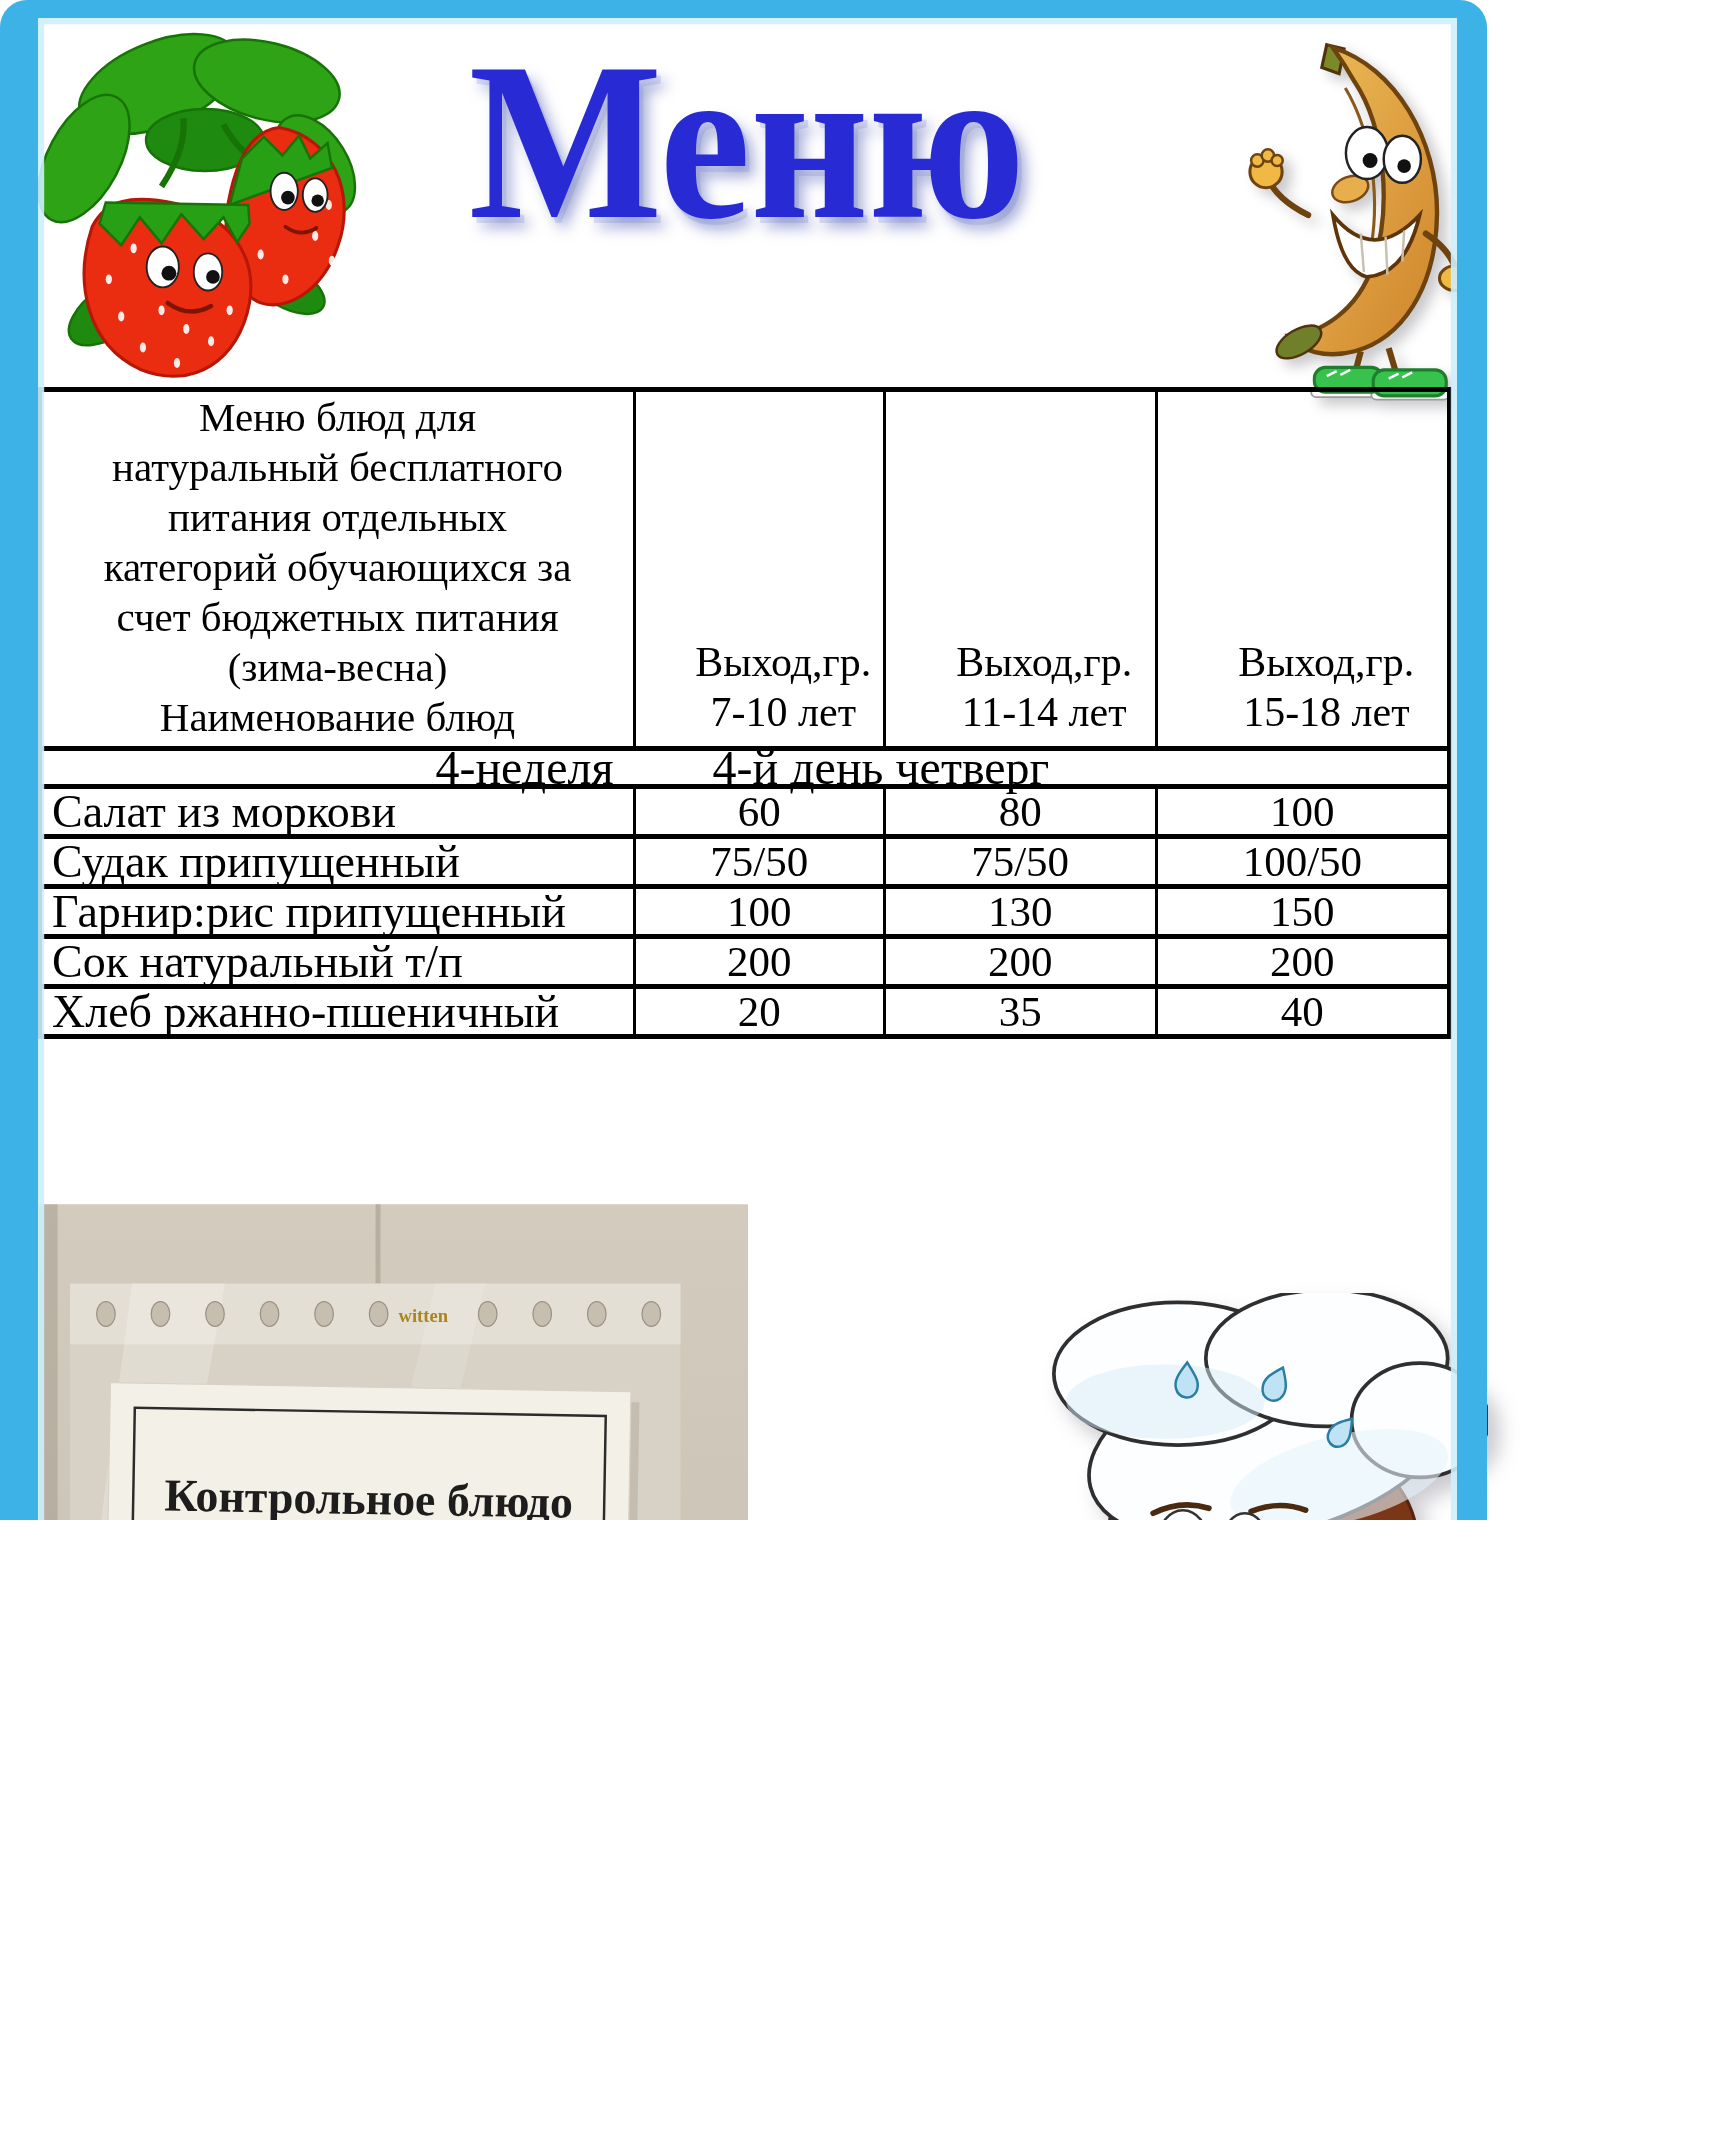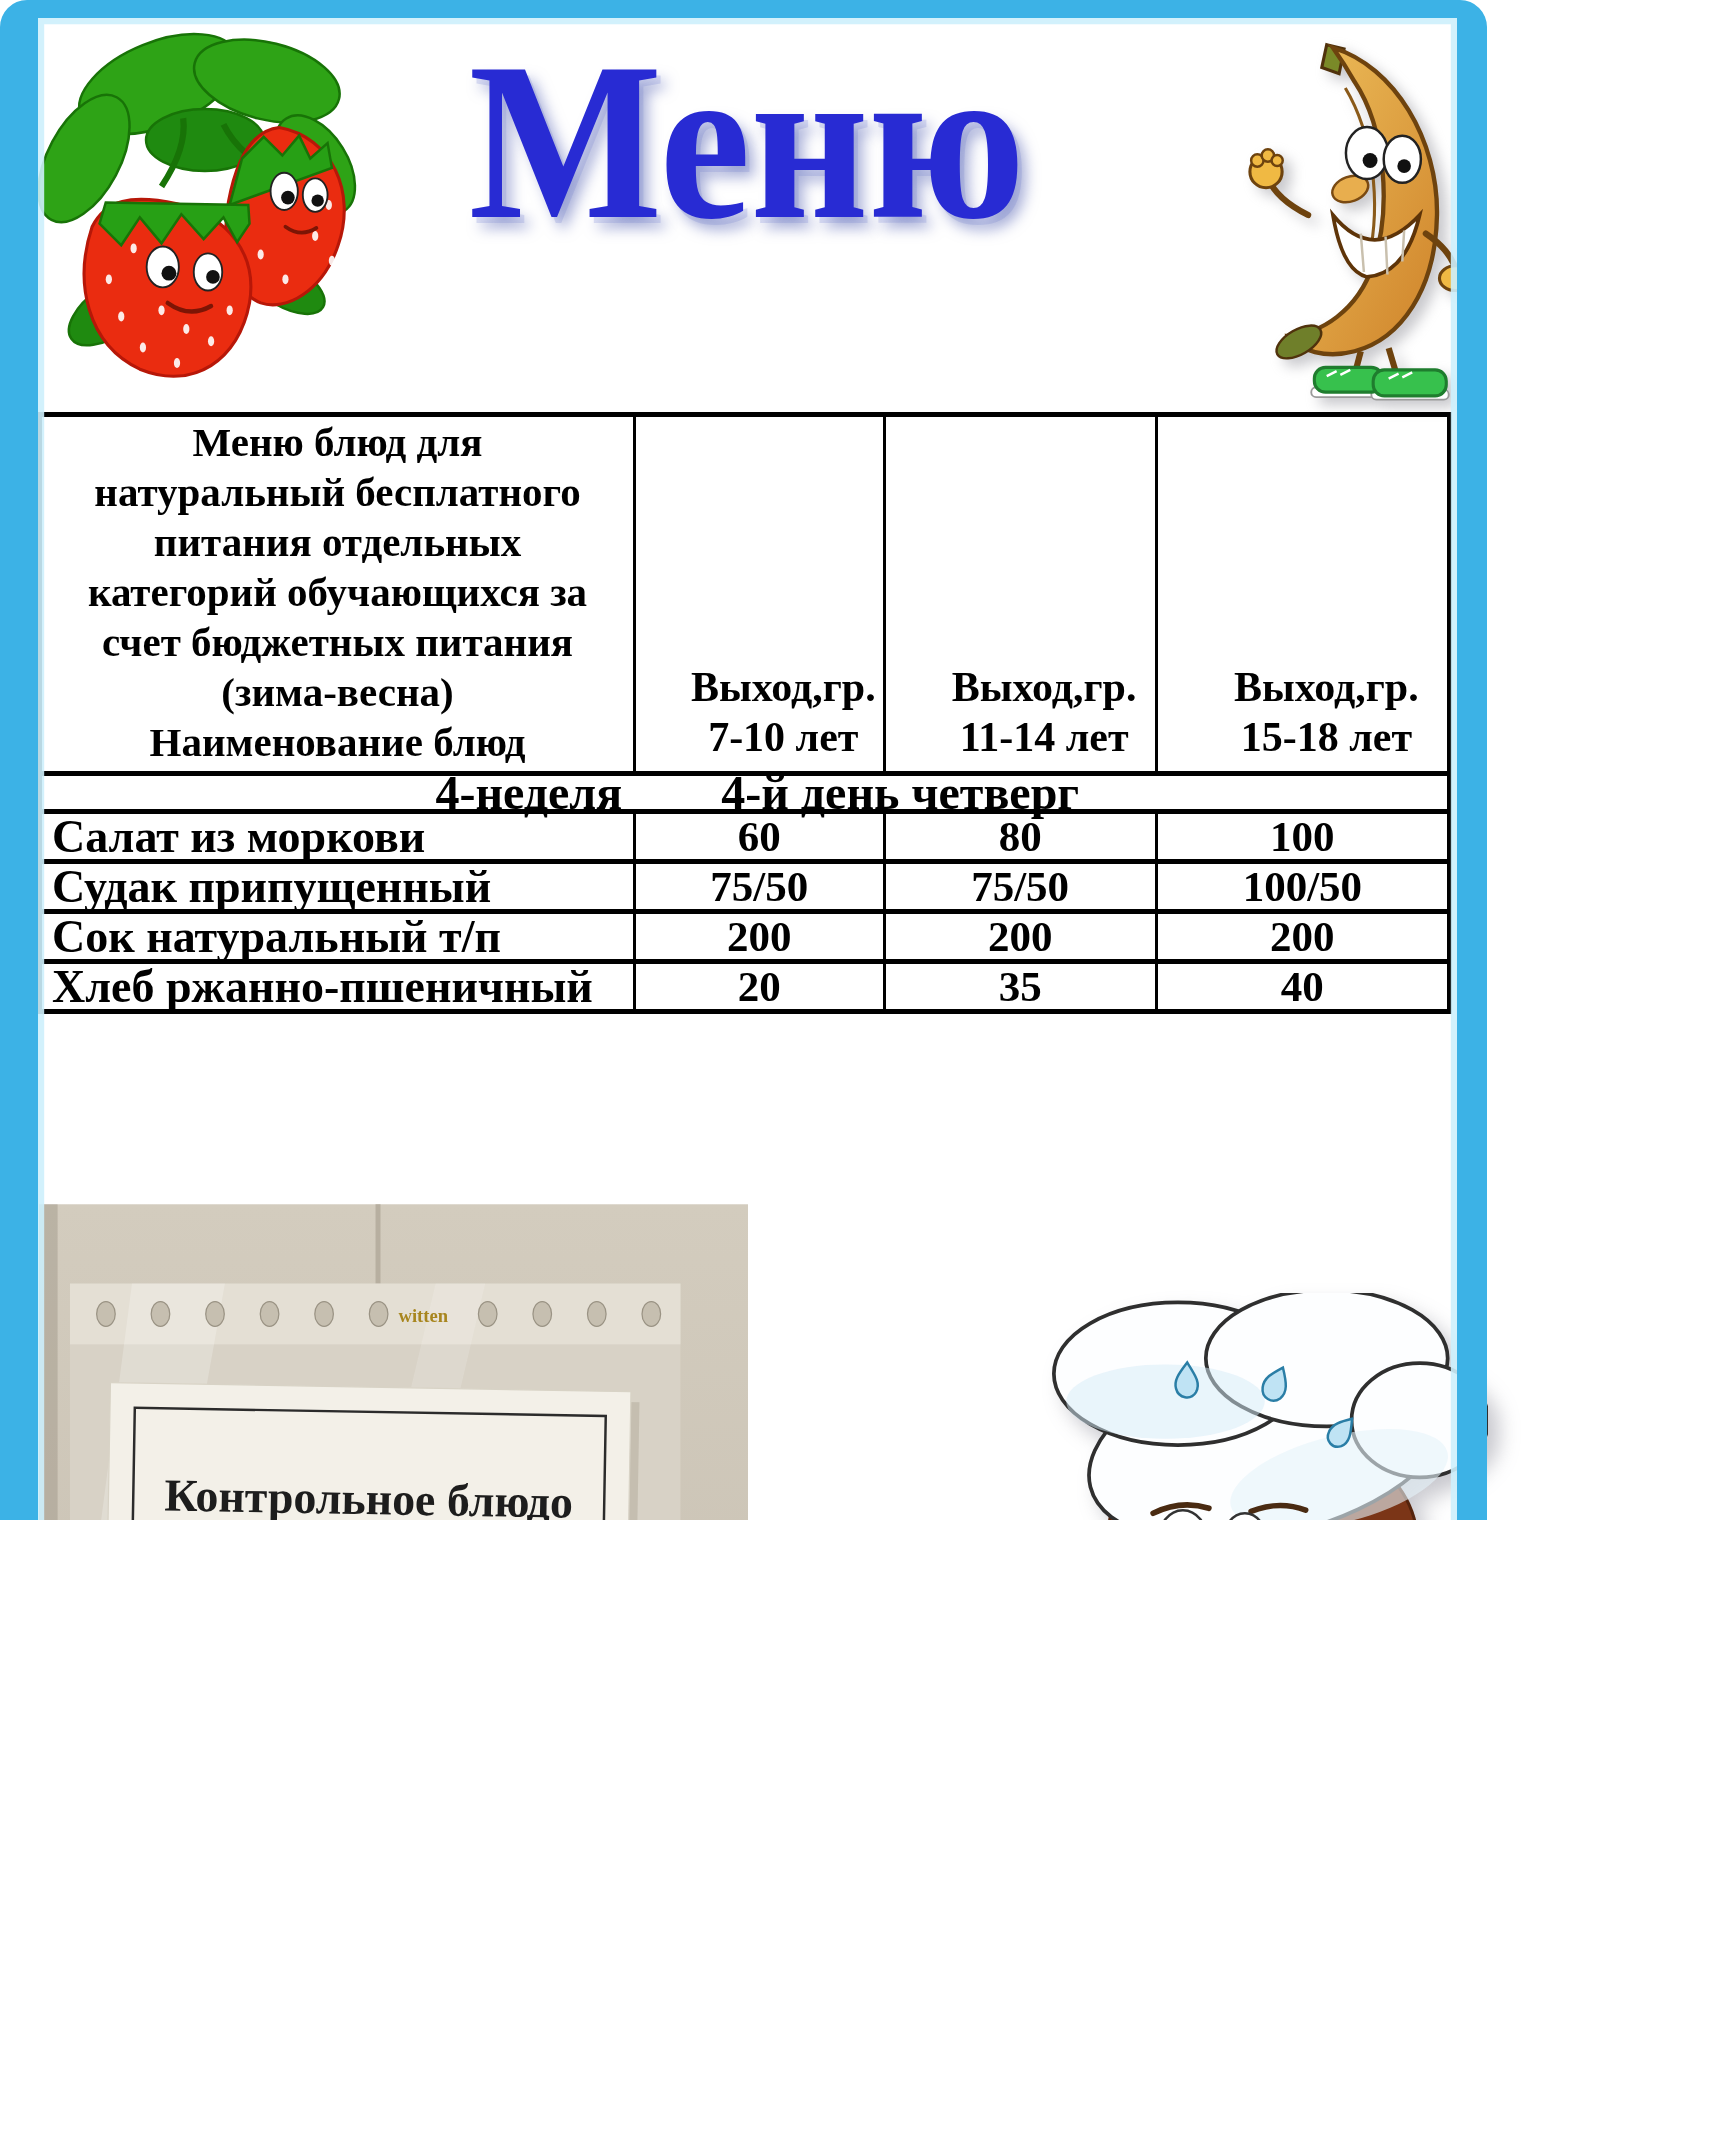--- a/index.html
+++ b/index.html
@@ -15,22 +15,22 @@
   .title{position:absolute;left:40px;top:11px;width:1414px;text-align:center;z-index:5;
          font-weight:bold;font-size:205px;line-height:236px;color:#282bd3;
          transform:scaleY(1.10);transform-origin:top center;
          text-shadow:8.7px 10px 13.6px rgba(120,130,195,.65), 4.3px 5.6px 0 rgba(160,168,225,.35);}
   
   .strawberries{position:absolute;left:18.6px;top:18.6px;z-index:6;}
   .banana{position:absolute;left:1240px;top:28.5px;z-index:6;filter:drop-shadow(8.7px 7.4px 6.2px rgba(120,120,130,.4));}
   .chef{position:absolute;left:781px;top:1293px;z-index:10;filter:drop-shadow(11px 12.4px 10px rgba(110,110,125,.38));}
   .photo{position:absolute;left:39px;top:1204px;z-index:10;}
   
-  table.menu{position:absolute;left:37px;top:412px;width:1415px;z-index:8;
-             border-collapse:collapse;table-layout:fixed;color:#000;font-weight:bold;}
+  table.menu{position:absolute;left:37px;top:387px;width:1415px;z-index:8;
+             border-collapse:collapse;table-layout:fixed;color:#000;font-weight:normal;}
   table.menu td{border:3.1px solid #000;border-top-width:5px;border-bottom-width:5px;padding:0;}
   table.menu{border:5.6px solid #000;}
   tr.hdr td{height:335px;vertical-align:bottom;text-align:center;}
   tr.hdr td.c0 div{font-size:41px;line-height:50px;}
   tr.hdr td.c0{padding-bottom:3.7px;}
   tr.hdr td.age div{font-size:42px;line-height:50px;margin-left:48px;}
   tr.hdr td.age{padding-bottom:8.7px;}
   tr.week td{height:31px;font-size:48px;line-height:33px;}
   .weekflex{display:flex;align-items:center;}
   .weekflex .wk{margin-left:28%;}
@@ -175,20 +175,26 @@
       <td class="num">80</td>
       <td class="num">100</td>
     </tr>
     <tr class="r">
       <td class="nm">Судак припущенный</td>
       <td class="num">75/50</td>
       <td class="num">75/50</td>
       <td class="num">100/50</td>
     </tr>
     <tr class="r">
+      <td class="nm">Гарнир:рис припущенный</td>
+      <td class="num">100</td>
+      <td class="num">130</td>
+      <td class="num">150</td>
+    </tr>
+    <tr class="r">
       <td class="nm">Сок натуральный т/п</td>
       <td class="num">200</td>
       <td class="num">200</td>
       <td class="num">200</td>
     </tr>
     <tr class="r">
       <td class="nm">Хлеб ржанно-пшеничный</td>
       <td class="num">20</td>
       <td class="num">35</td>
       <td class="num">40</td>

